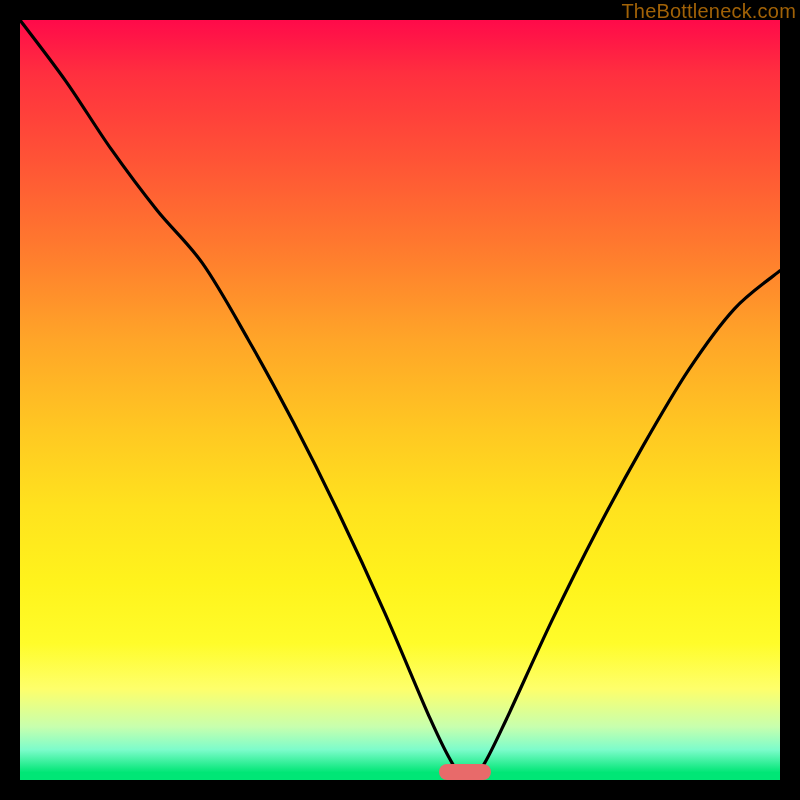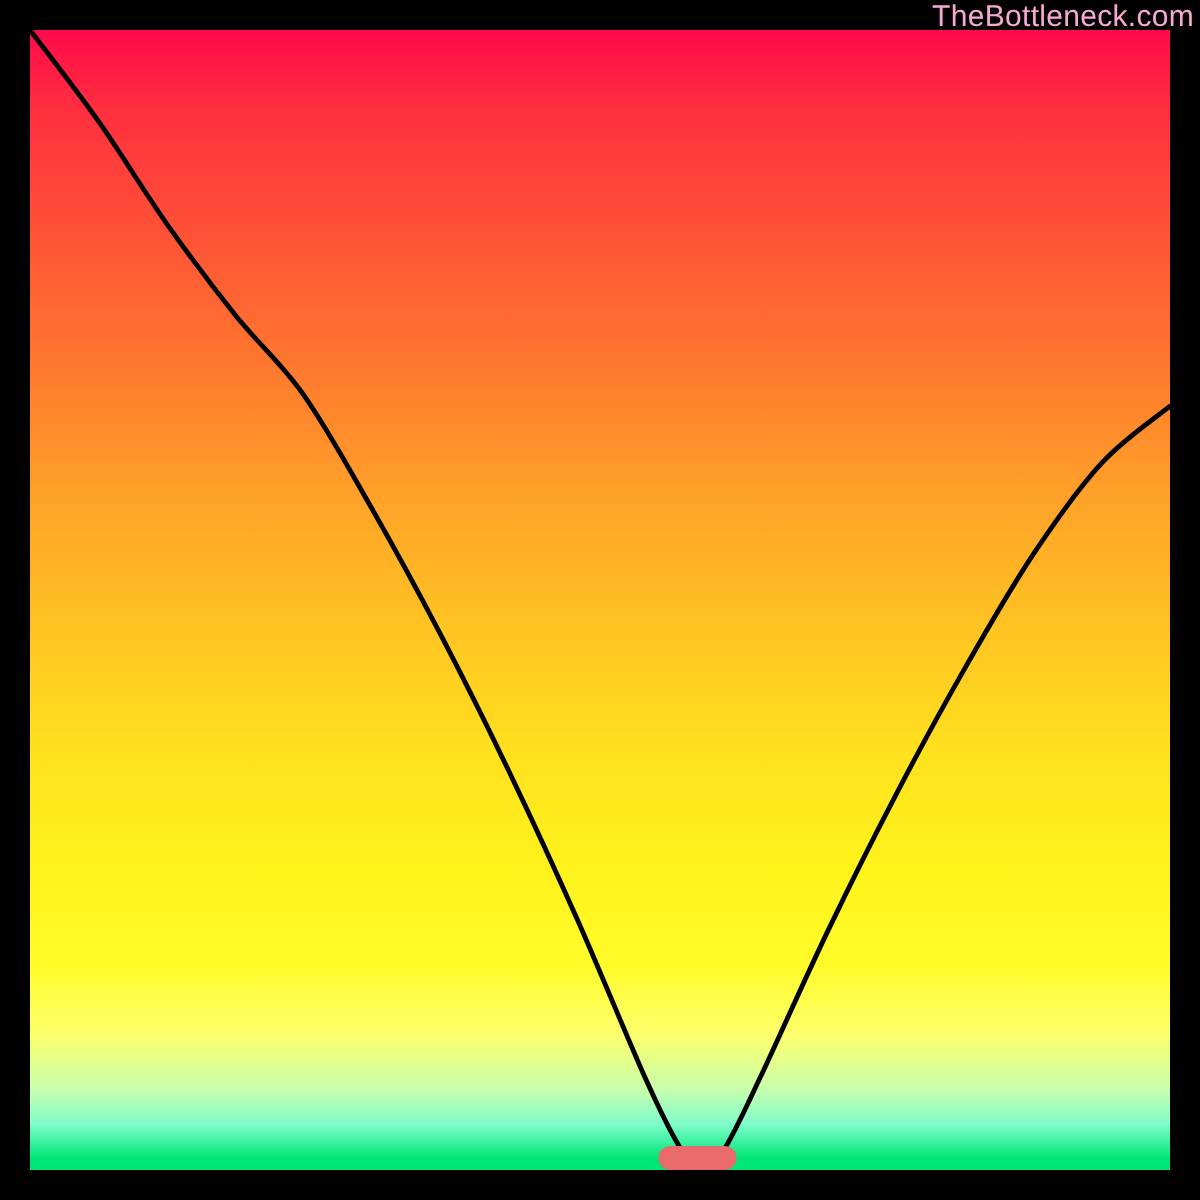--- a/index.html
+++ b/index.html
@@ -63,21 +63,21 @@
     width: 52px;
     height: 16px;
     border-radius: 8px;
     background: #e86a6a;
     transform: translate(-50%, -50%);
   }
   .watermark {
     position: absolute;
     top: 0px;
     right: 4px;
-    color: #f9a8d4;
+    color: #a16207;
     font-size: 20px;
     font-weight: 500;
     letter-spacing: 0.2px;
     user-select: none;
   }
 </style>
 </head>
 <body>
 
 <div class="frame">

